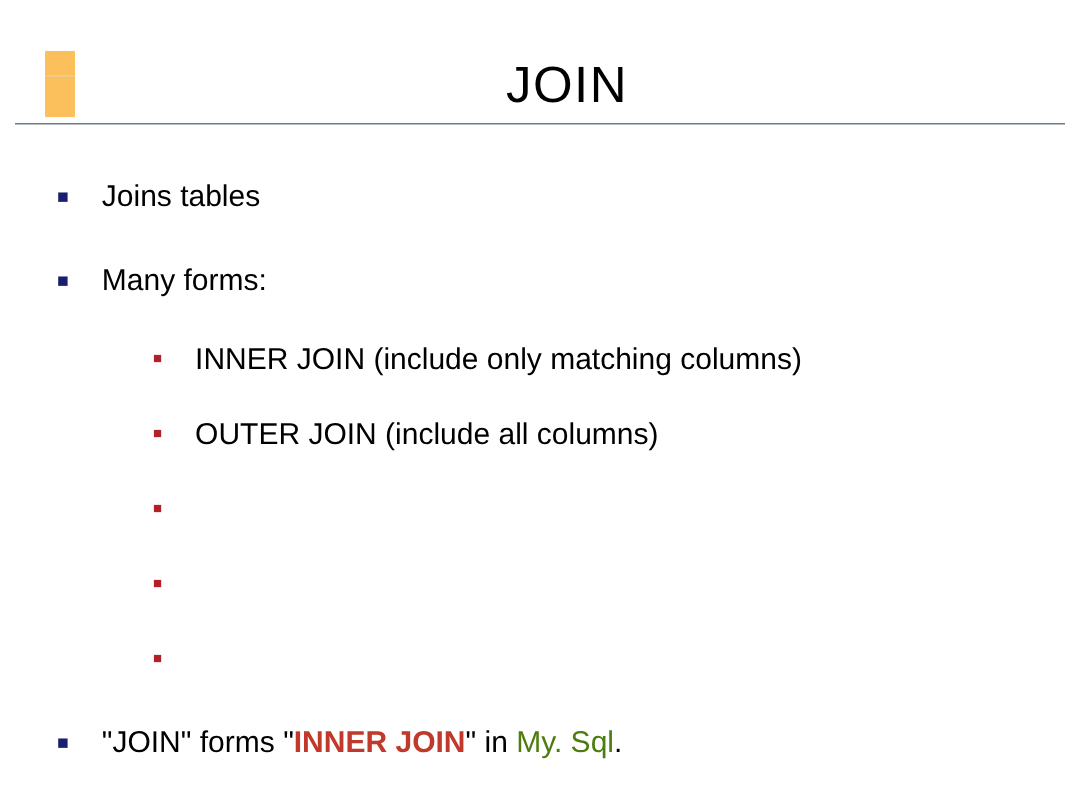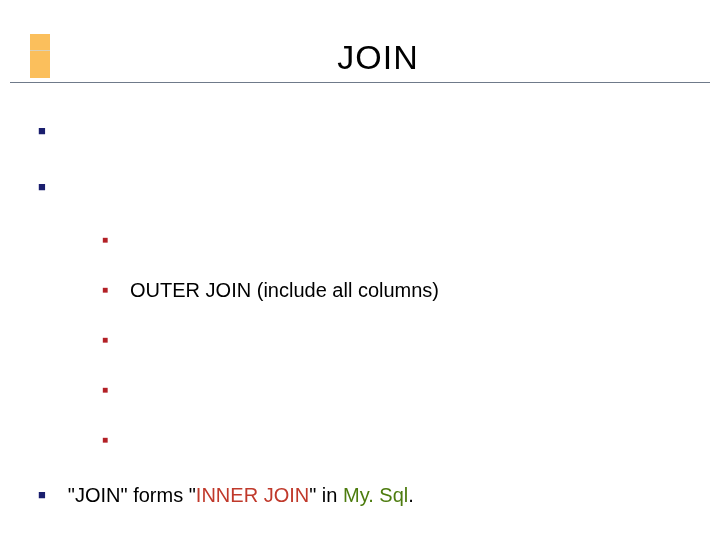--- a/index.html
+++ b/index.html
@@ -94,49 +94,52 @@
     margin-right: 22px;
     line-height: 24px;
   }
   .t2 {
     line-height: 24px;
   }
 
   .third-item {
     margin-top: 8px;
   }
-  .third-item .red { color: #c0392b; }
+  .third-item .red { color: #c0392b; font-weight: bold; }
   .third-item .purple { color: #4d7c0f; text-align: right; }
 </style>
 </head>
 <body>
 
 <div class="accent-top"></div>
 <div class="accent-top-line"></div>
 
 <div class="title-wrap">
   <span class="title">JOIN</span>
 </div>
 <div class="rule"></div>
 
 <div class="body">
 
   <div class="lvl1">
     <div class="lvl1-row">
       <span class="b1">■</span>
+      <span class="t1">Joins tables</span>
     </div>
   </div>
 
   <div class="lvl1">
     <div class="lvl1-row">
       <span class="b1">■</span>
+      <span class="t1">Many forms:</span>
     </div>
     <div class="sublist">
       <div class="lvl2">
         <span class="b2">■</span>
+        <span class="t2">INNER JOIN (include only matching columns)</span>
       </div>
       <div class="lvl2">
         <span class="b2">■</span>
         <span class="t2">OUTER JOIN (include all columns)</span>
       </div>
       <div class="lvl2">
         <span class="b2">■</span>
       </div>
       <div class="lvl2">
         <span class="b2">■</span>

